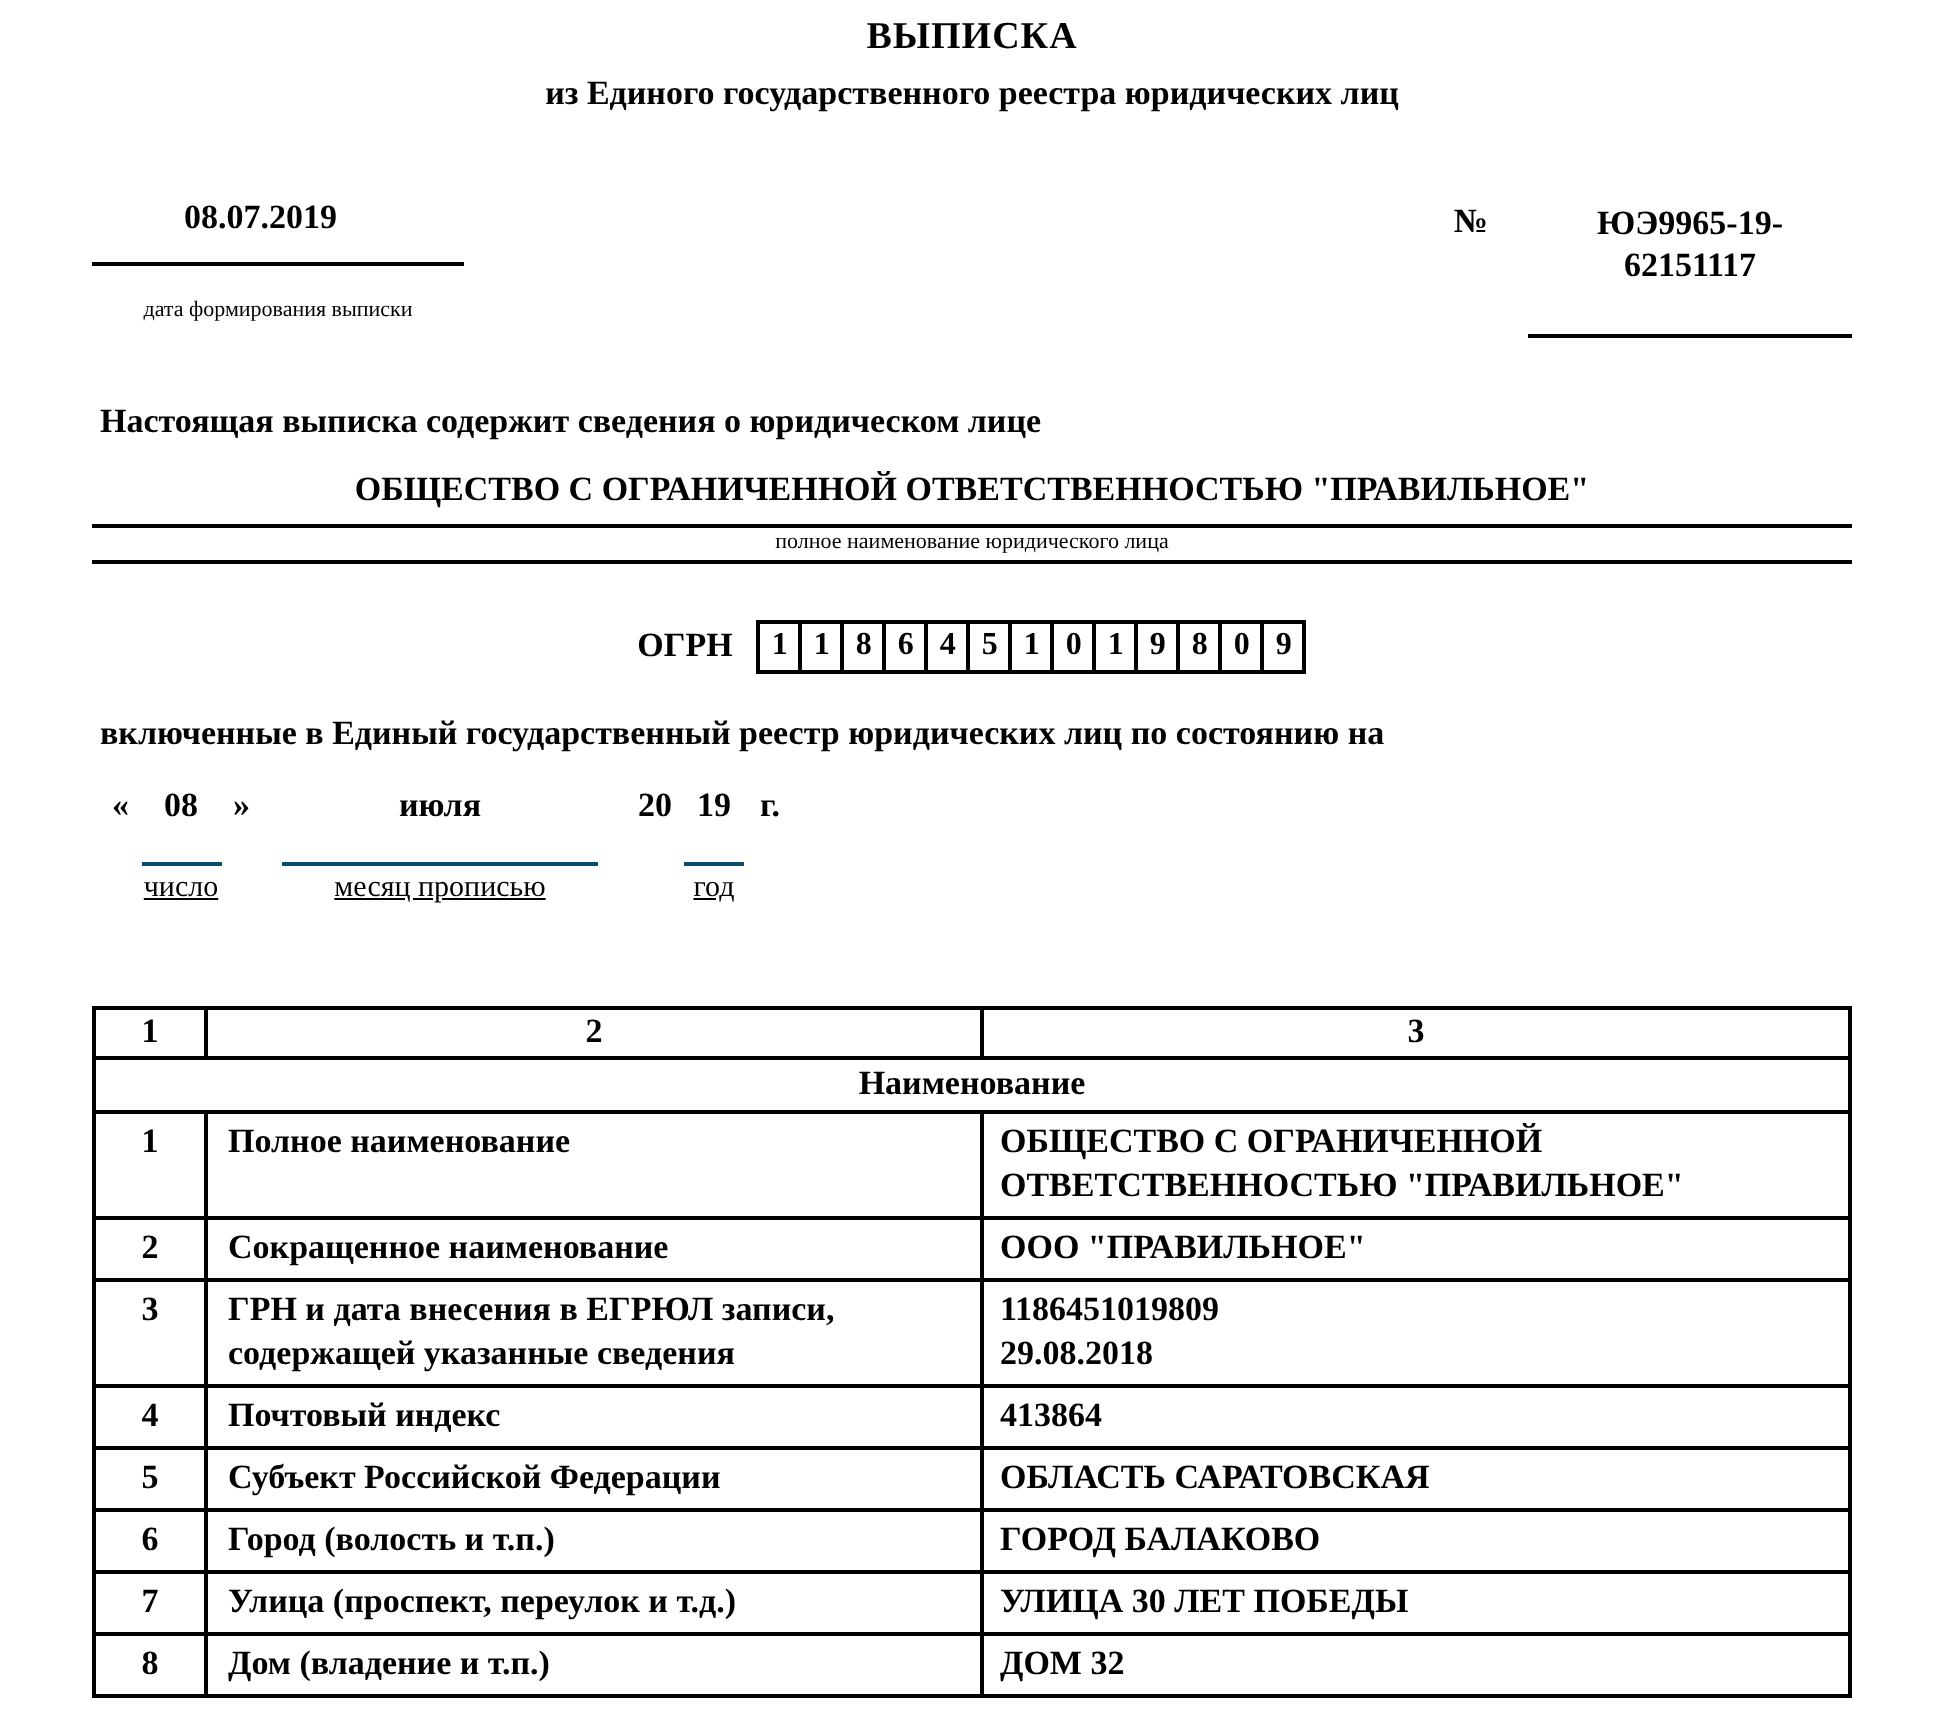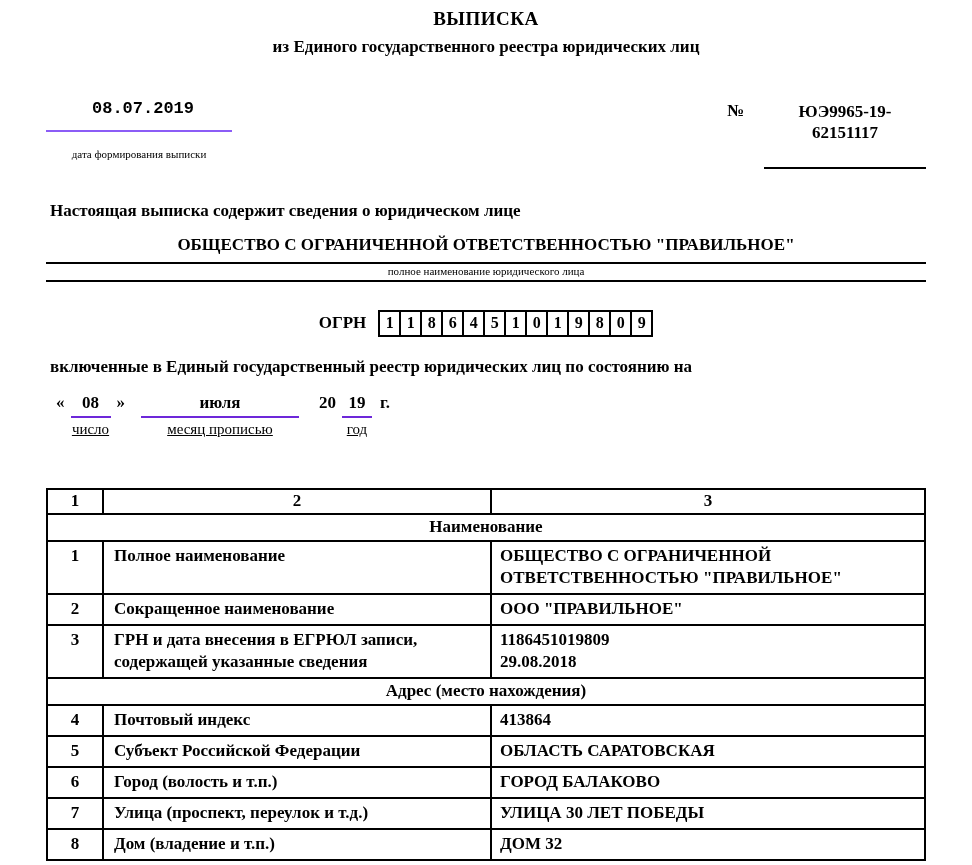--- a/index.html
+++ b/index.html
@@ -8,21 +8,21 @@
     width:972px; height:865px; overflow:hidden;
     font-family:"Liberation Serif","DejaVu Serif",serif;
     color:#000; font-weight:bold;
   }
   .page { padding:8px 46px 0 46px; }
 
   .doc-title { text-align:center; font-size:19px; letter-spacing:.5px; }
   .doc-subtitle { text-align:center; font-size:17px; margin-top:7px; }
 
   .meta-row { display:flex; justify-content:space-between; align-items:flex-start; margin-top:42px; }
-  .formation-date { width:186px; font-size:17px; padding:0 0 12px 46px; border-bottom:2px solid #8b5cf6;font-family:Liberation Mono, monospace; }
+  .formation-date { width:186px; font-size:17px; padding:0 0 12px 46px; border-bottom:2px solid #000000; }
   .formation-caption { width:186px; text-align:center; font-size:11px; font-weight:normal; padding-top:16px; }
   .number-block { display:flex; align-items:flex-start; gap:20px; padding-top:2px; }
   .num-sign { font-size:17px; }
   .num-value { width:162px; text-align:center; font-size:17px; white-space:pre-line; border-bottom:2px solid #000; padding-bottom:23px; line-height:1.25; }
 
   .intro { font-size:17px; margin-top:32px; padding-left:4px; }
 
   .org-block { margin-top:14px; }
   .org-name { text-align:center; font-size:17px; border-bottom:2px solid #000; padding-bottom:7px; }
   .org-caption { text-align:center; font-size:11px; font-weight:normal; border-bottom:2px solid #000; padding:1px 0 3px; }
@@ -35,21 +35,21 @@
     min-width:23px; height:27px; border:2px solid #000; margin-left:-2px;
     font-size:16px; padding:0 2px;
   }
   .ogrn-cell:first-child { margin-left:0; }
 
   .included { font-size:17px; margin-top:20px; padding-left:4px; }
 
   .asof-row { margin-top:16px; padding-left:4px; font-size:17px; display:flex; align-items:flex-start; }
   .asof-row .quote { padding:0 6px; }
   .field { display:inline-block; text-align:center; }
-  .field .val { display:block; border-bottom:2px solid #6d28d9; padding:0 4px 3px; }
+  .field .val { display:block; border-bottom:2px solid #0c4a6e; padding:0 4px 18px; }
   .field .cap { display:block; font-size:15px; font-weight:normal; padding-top:3px;text-decoration:underline; }
   .field-day .val { min-width:40px; }
   .field-month { margin:0 10px; }
   .field-month .val { min-width:158px; }
   .century { padding:0 6px 0 10px; }
   .field-year .val { min-width:30px; }
   .gsuffix { padding-left:8px; }
 
   .doc-table { width:100%; border-collapse:collapse; margin-top:50px; table-layout:fixed; }
   .doc-table col.c1 { width:56px; }
@@ -158,23 +158,20 @@
         <td class="name">Сокращенное наименование</td>
         <td class="value">ООО "ПРАВИЛЬНОЕ"</td>
       </tr>
       <tr class="data-row">
         <td class="num">3</td>
         <td class="name">ГРН и дата внесения в ЕГРЮЛ записи,
 содержащей указанные сведения</td>
         <td class="value">1186451019809
 29.08.2018</td>
       </tr>
-      <tr class="section-row">
-        <td colspan="3">Адрес (место нахождения)</td>
-      </tr>
       <tr class="data-row">
         <td class="num">4</td>
         <td class="name">Почтовый индекс</td>
         <td class="value">413864</td>
       </tr>
       <tr class="data-row">
         <td class="num">5</td>
         <td class="name">Субъект Российской Федерации</td>
         <td class="value">ОБЛАСТЬ САРАТОВСКАЯ</td>
       </tr>

